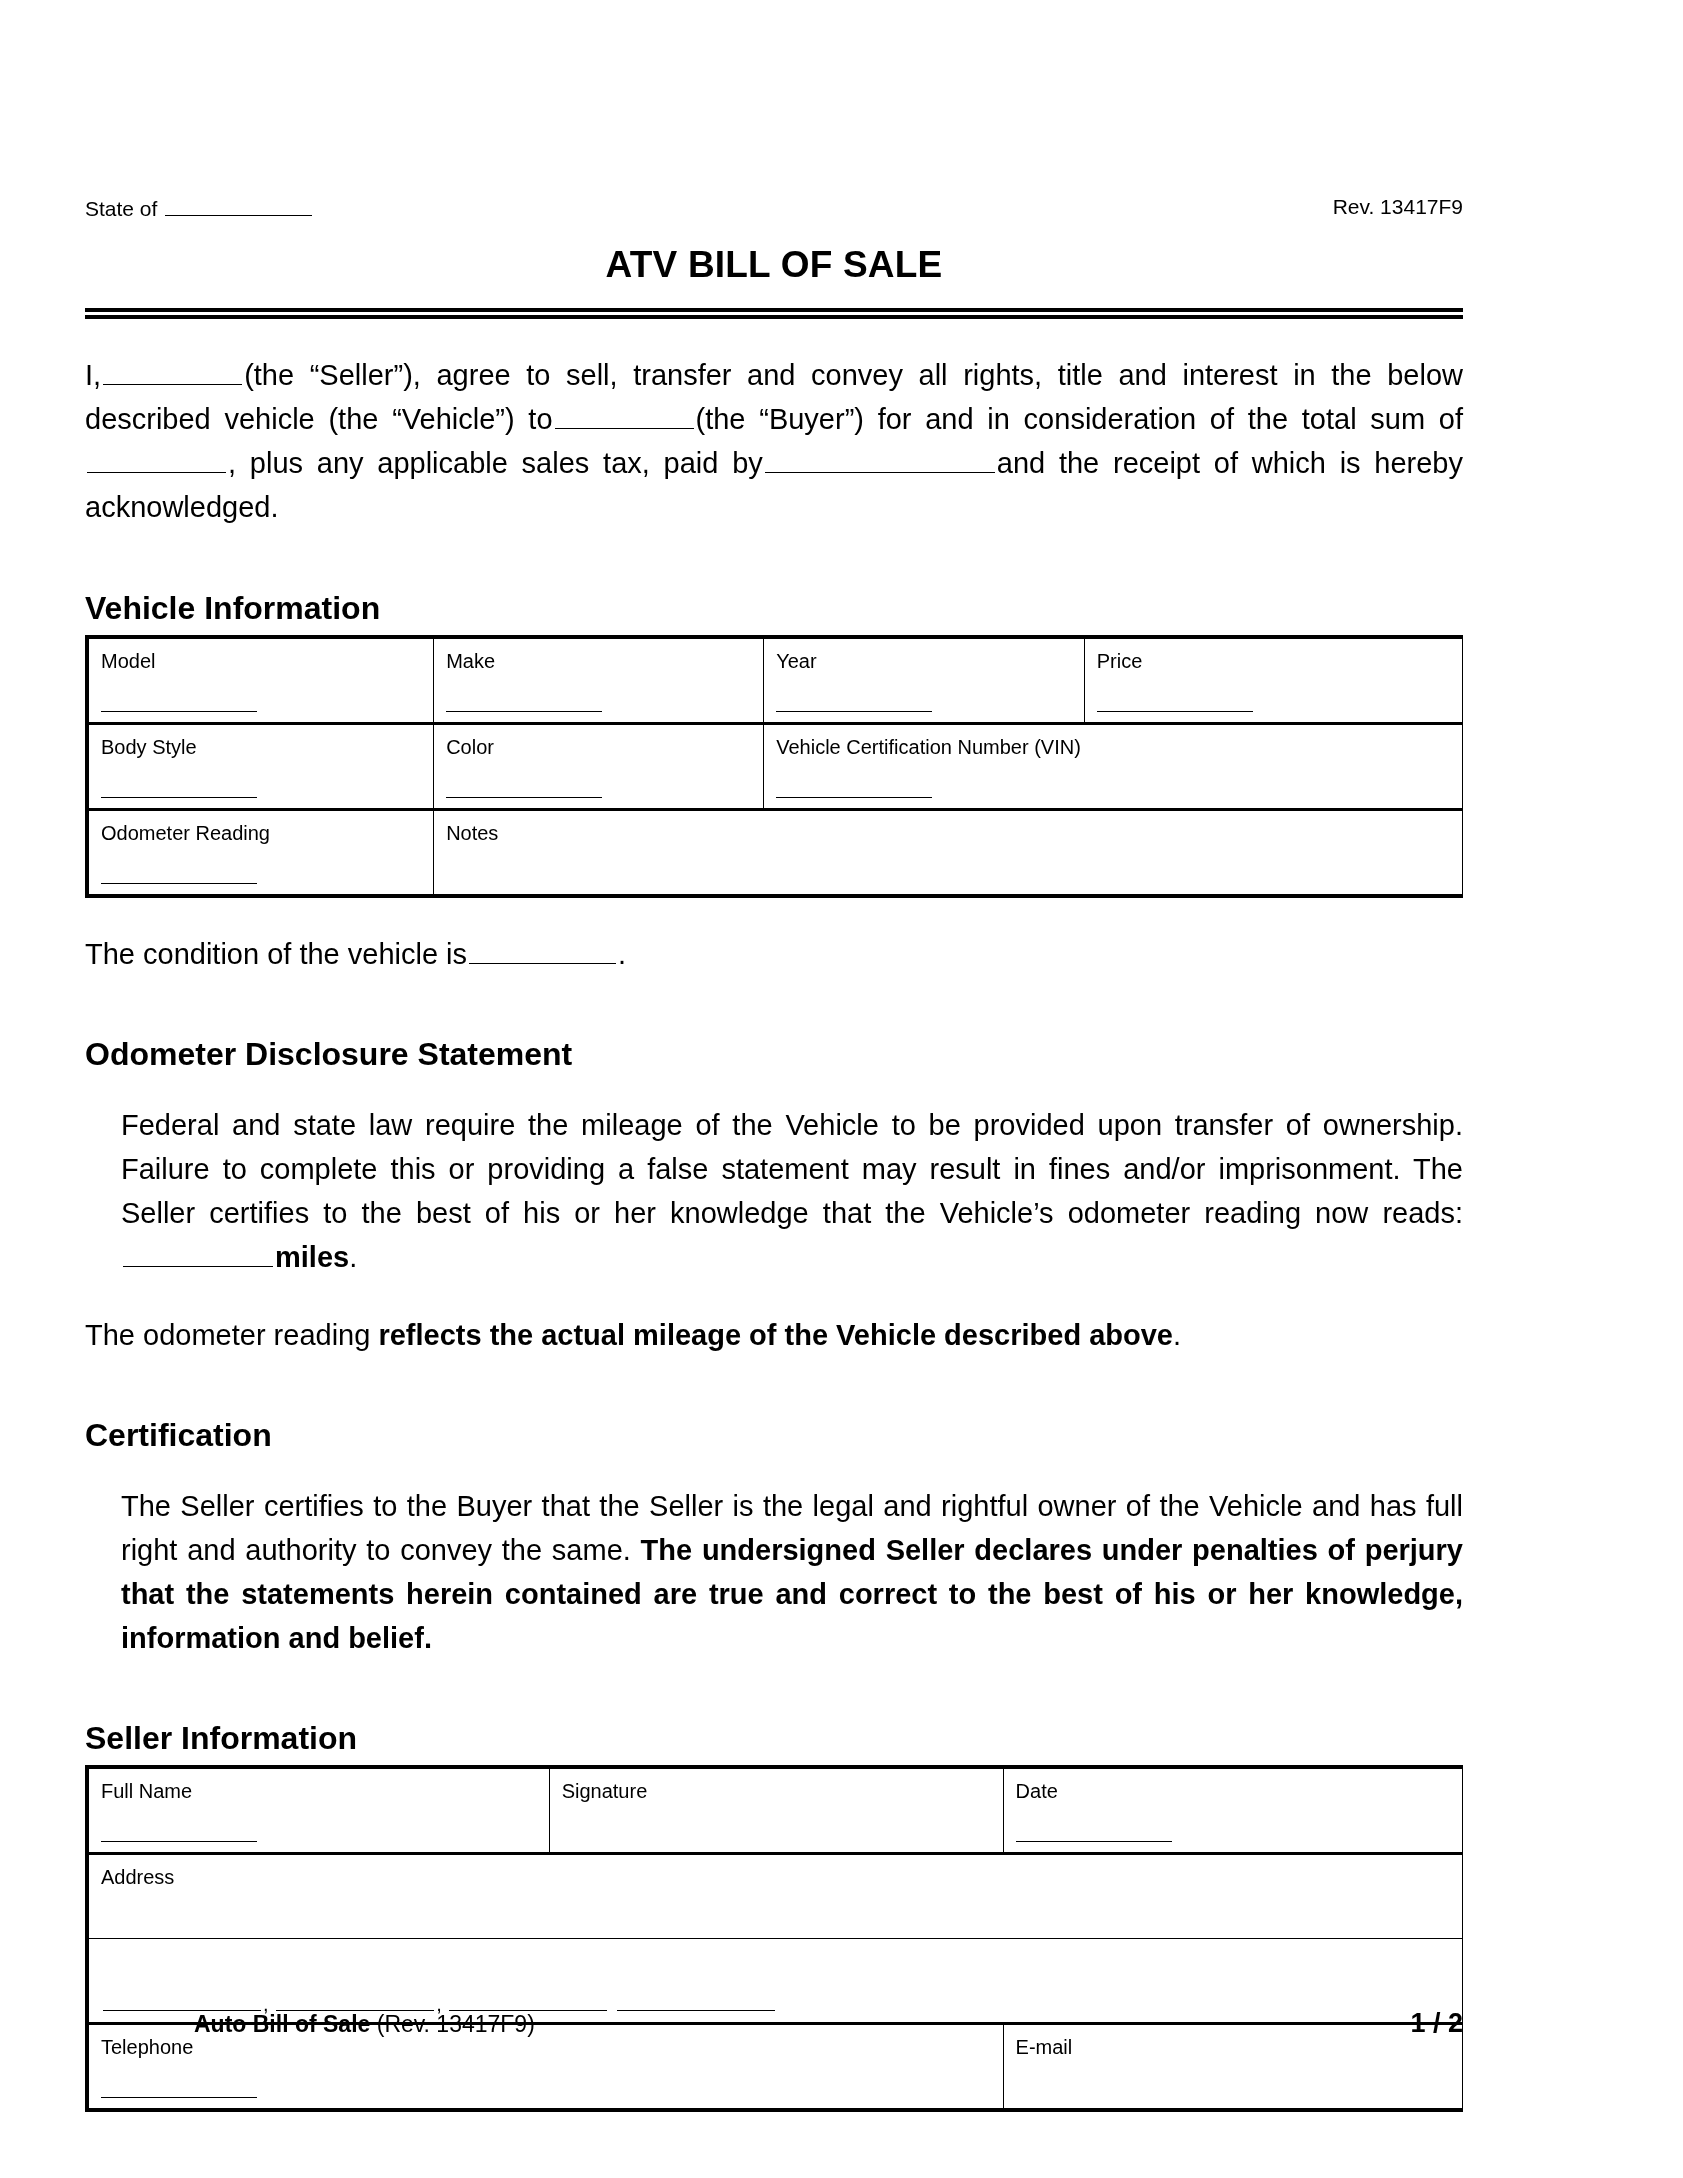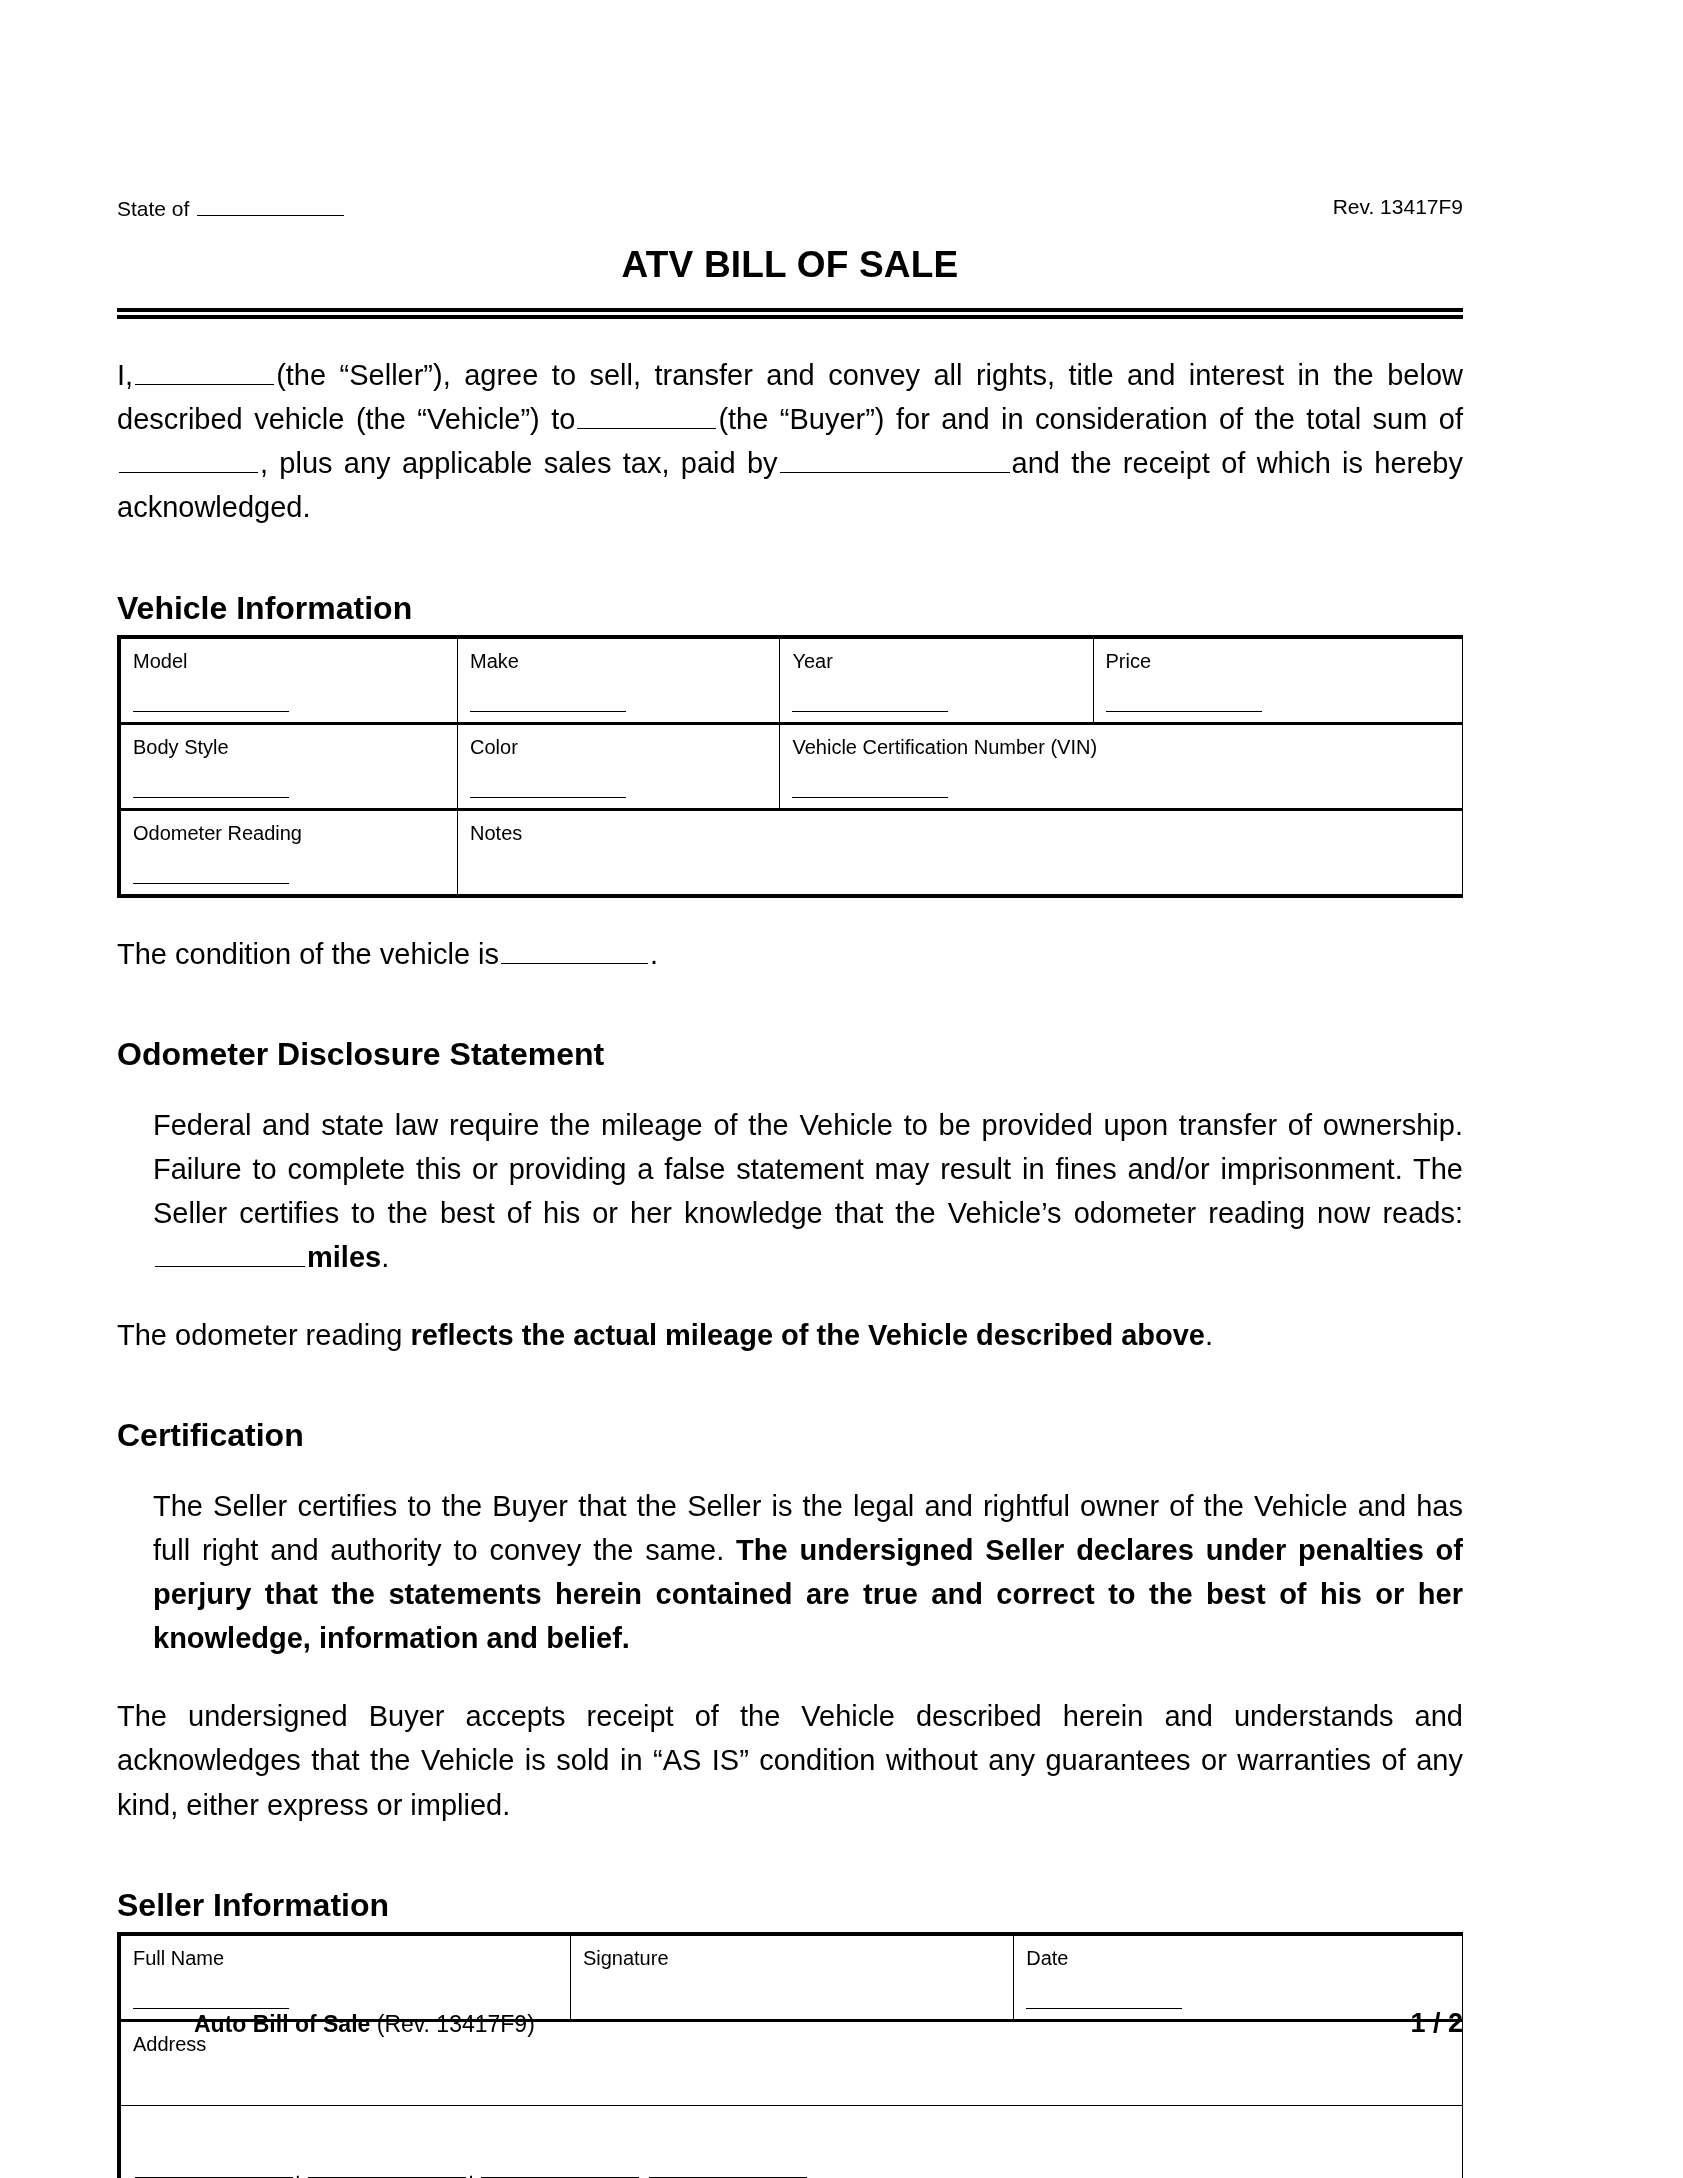--- a/index.html
+++ b/index.html
@@ -12,21 +12,21 @@
     height: 2178px;
     font-family: "Liberation Sans", sans-serif;
     color: #000000;
     -webkit-font-smoothing: antialiased;
   }
   .page {
     position: relative;
     width: 1683px;
     height: 2178px;
     box-sizing: border-box;
-    padding: 194px 220px 0 117px;
+    padding: 194px 220px 0 85px;
   }
 
   
   .top-row {
     display: flex;
     align-items: flex-start;
     justify-content: space-between;
     font-size: 21px;
     line-height: 1.25;
   }
@@ -237,21 +237,20 @@
   </p>
 
   <p class="body">
     <span>The odometer reading </span><b class="strong">reflects the actual mileage of the Vehicle described above</b><span>.</span>
   </p>
 
   <div class="sec-head">Certification</div>
   <p class="body tight">
     <span>The Seller certifies to the Buyer that the Seller is the legal and rightful owner of the Vehicle and has full right and authority to convey the same. </span><b class="strong">The undersigned Seller declares under penalties of perjury that the statements herein contained are true and correct to the best of his or her knowledge, information and belief.</b>
   </p>
-  <p class="body">The undersigned Buyer accepts receipt of the Vehicle described herein and understands and acknowledges that the Vehicle is sold in “AS IS” condition without any guarantees or warranties of any kind, either express or implied.</p>
 
   <div class="sec-head">Seller Information</div>
 
   <table class="form">
     <colgroup>
       <col style="width:33.6%">
         <col style="width:33.0%">
         <col style="width:33.4%">
     </colgroup>
     <tbody>

